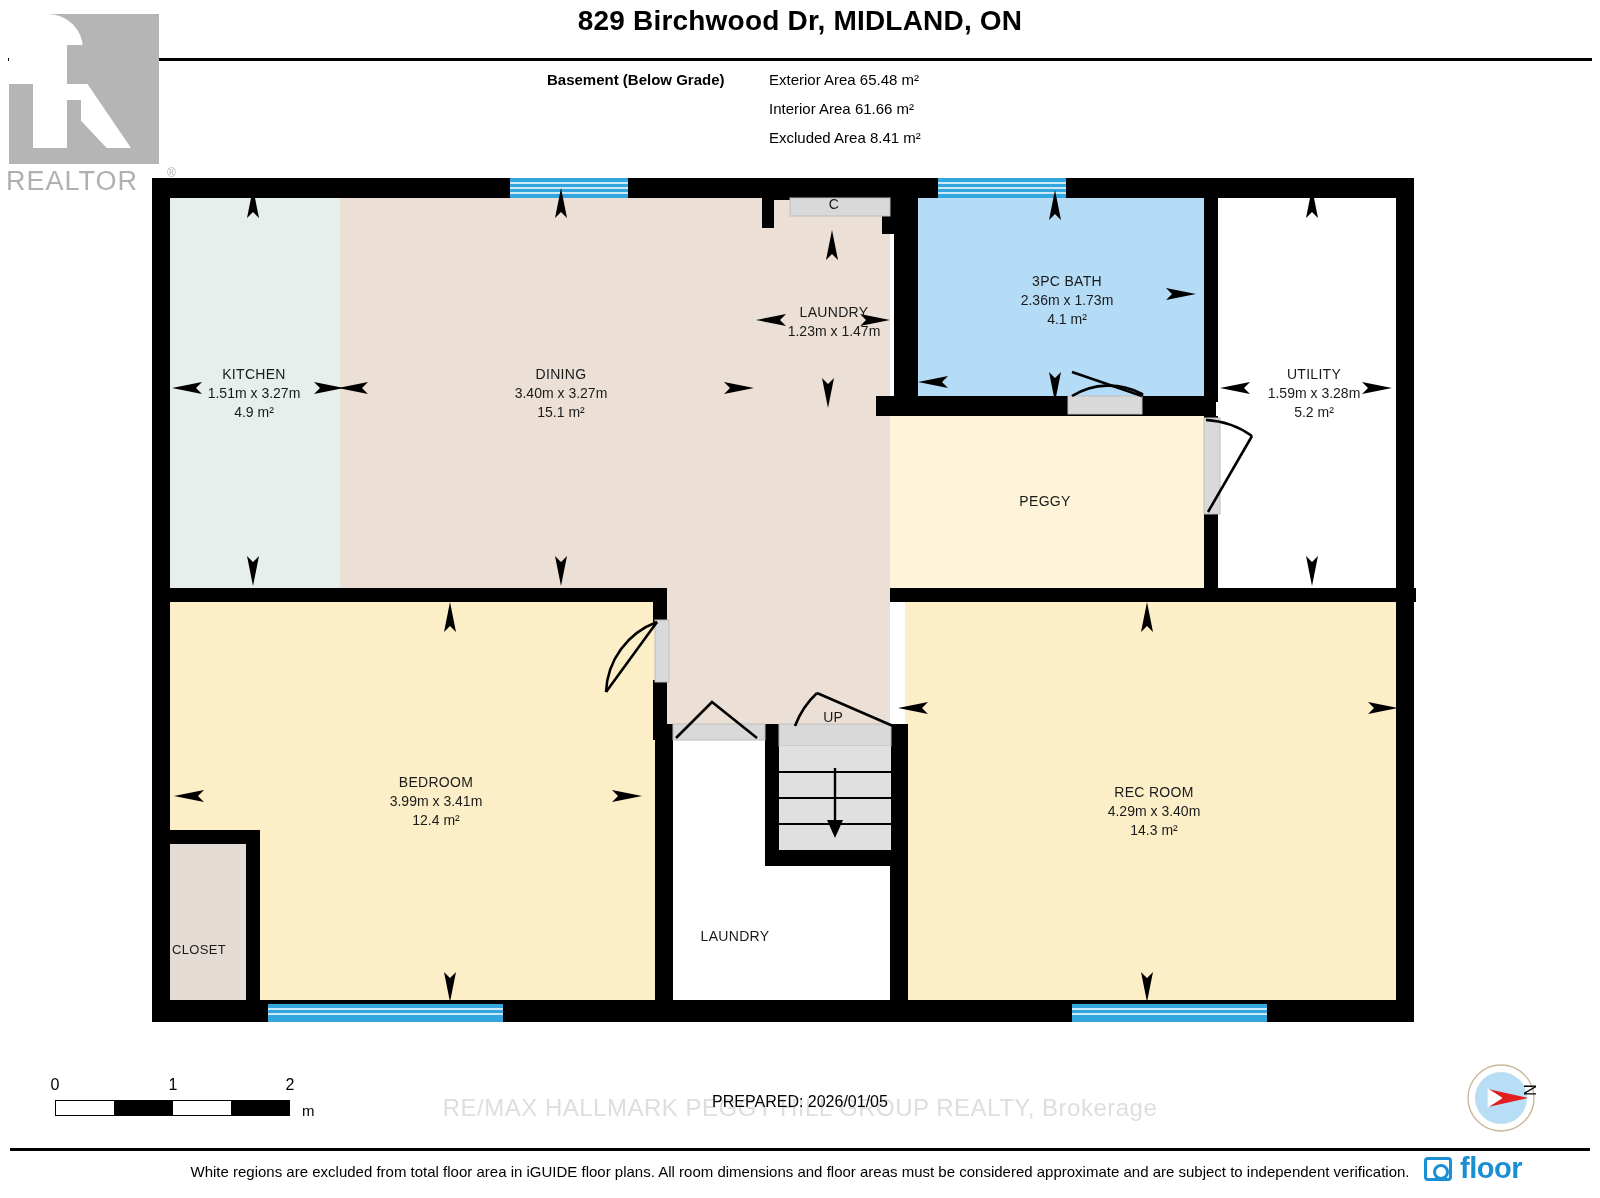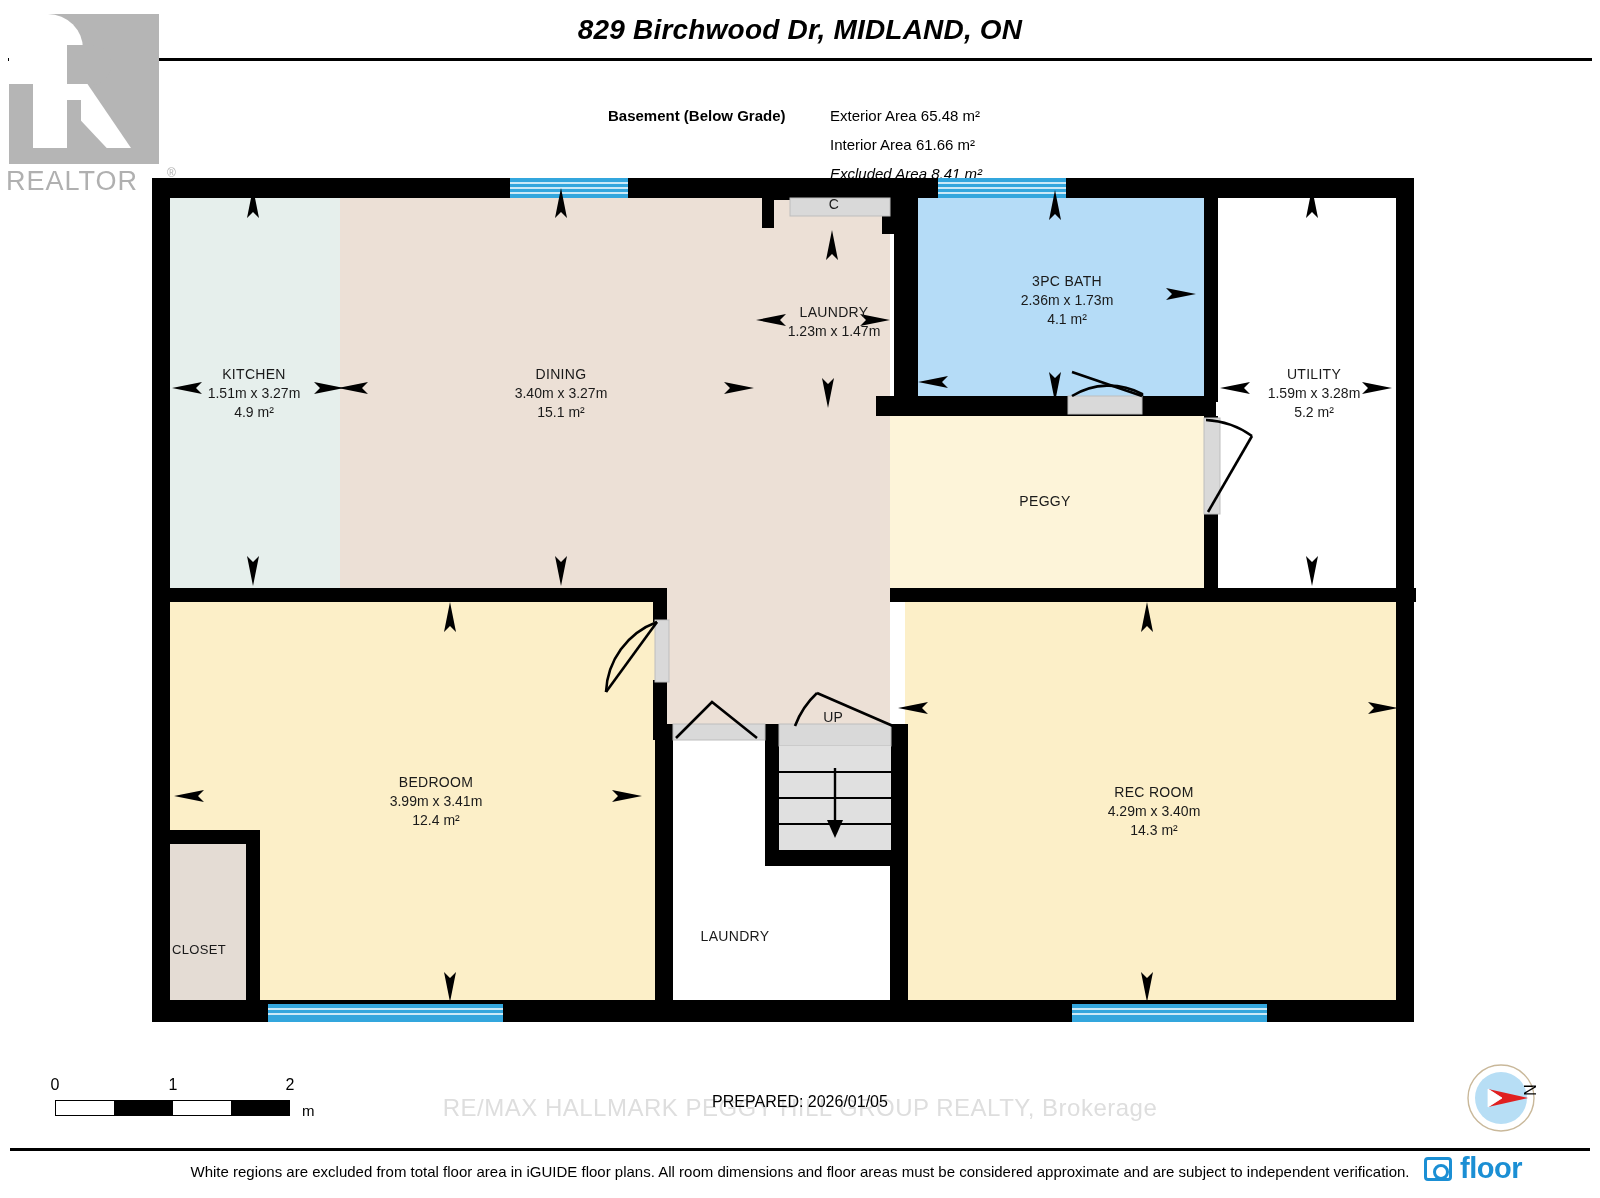--- a/index.html
+++ b/index.html
@@ -3,36 +3,36 @@
 <meta charset="utf-8">
 <style>
   html,body{margin:0;padding:0;background:#ffffff;}
   body{
     width:1600px;height:1198px;position:relative;overflow:hidden;
     font-family:"Liberation Sans", sans-serif;
     color:#000;
   }
   
   #title{
-    position:absolute;left:0;top:14px;width:1600px;text-align:center;
-    font-size:28px;font-weight:bold;letter-spacing:0.2px;font-style:italic;
+    position:absolute;left:0;top:5px;width:1600px;text-align:center;
+    font-size:28px;font-weight:bold;letter-spacing:0.2px;
   }
   #header-rule{
     position:absolute;left:8px;top:58px;width:1584px;height:3px;background:#000;
   }
   #meta{
-    position:absolute;left:608px;top:69px;width:600px;height:80px;margin-top:36px;
+    position:absolute;left:547px;top:69px;width:600px;height:80px;
   }
   #meta-label{
     position:absolute;left:0;top:2px;font-size:15px;font-weight:bold;white-space:nowrap;
   }
   .meta-line{position:absolute;left:222px;font-size:15px;white-space:nowrap;}
   #meta-l0{top:2px;}
   #meta-l1{top:31px;}
-  #meta-l2{top:60px;font-style:italic;}
+  #meta-l2{top:60px;}
 
   
   #realtor{position:absolute;left:6px;top:14px;width:180px;height:185px;}
   #realtor-mark{
     position:absolute;left:3px;top:0;width:150px;height:150px;background:#b5b5b5;
   }
   #realtor-mark .bar{position:absolute;background:#fff;}
   #realtor-mark .stem{left:24px;top:16px;width:34px;height:118px;}
   #realtor-mark .bowl-out{
     left:58px;top:16px;width:74px;height:70px;border-radius:0 35px 35px 0;background:#fff;

